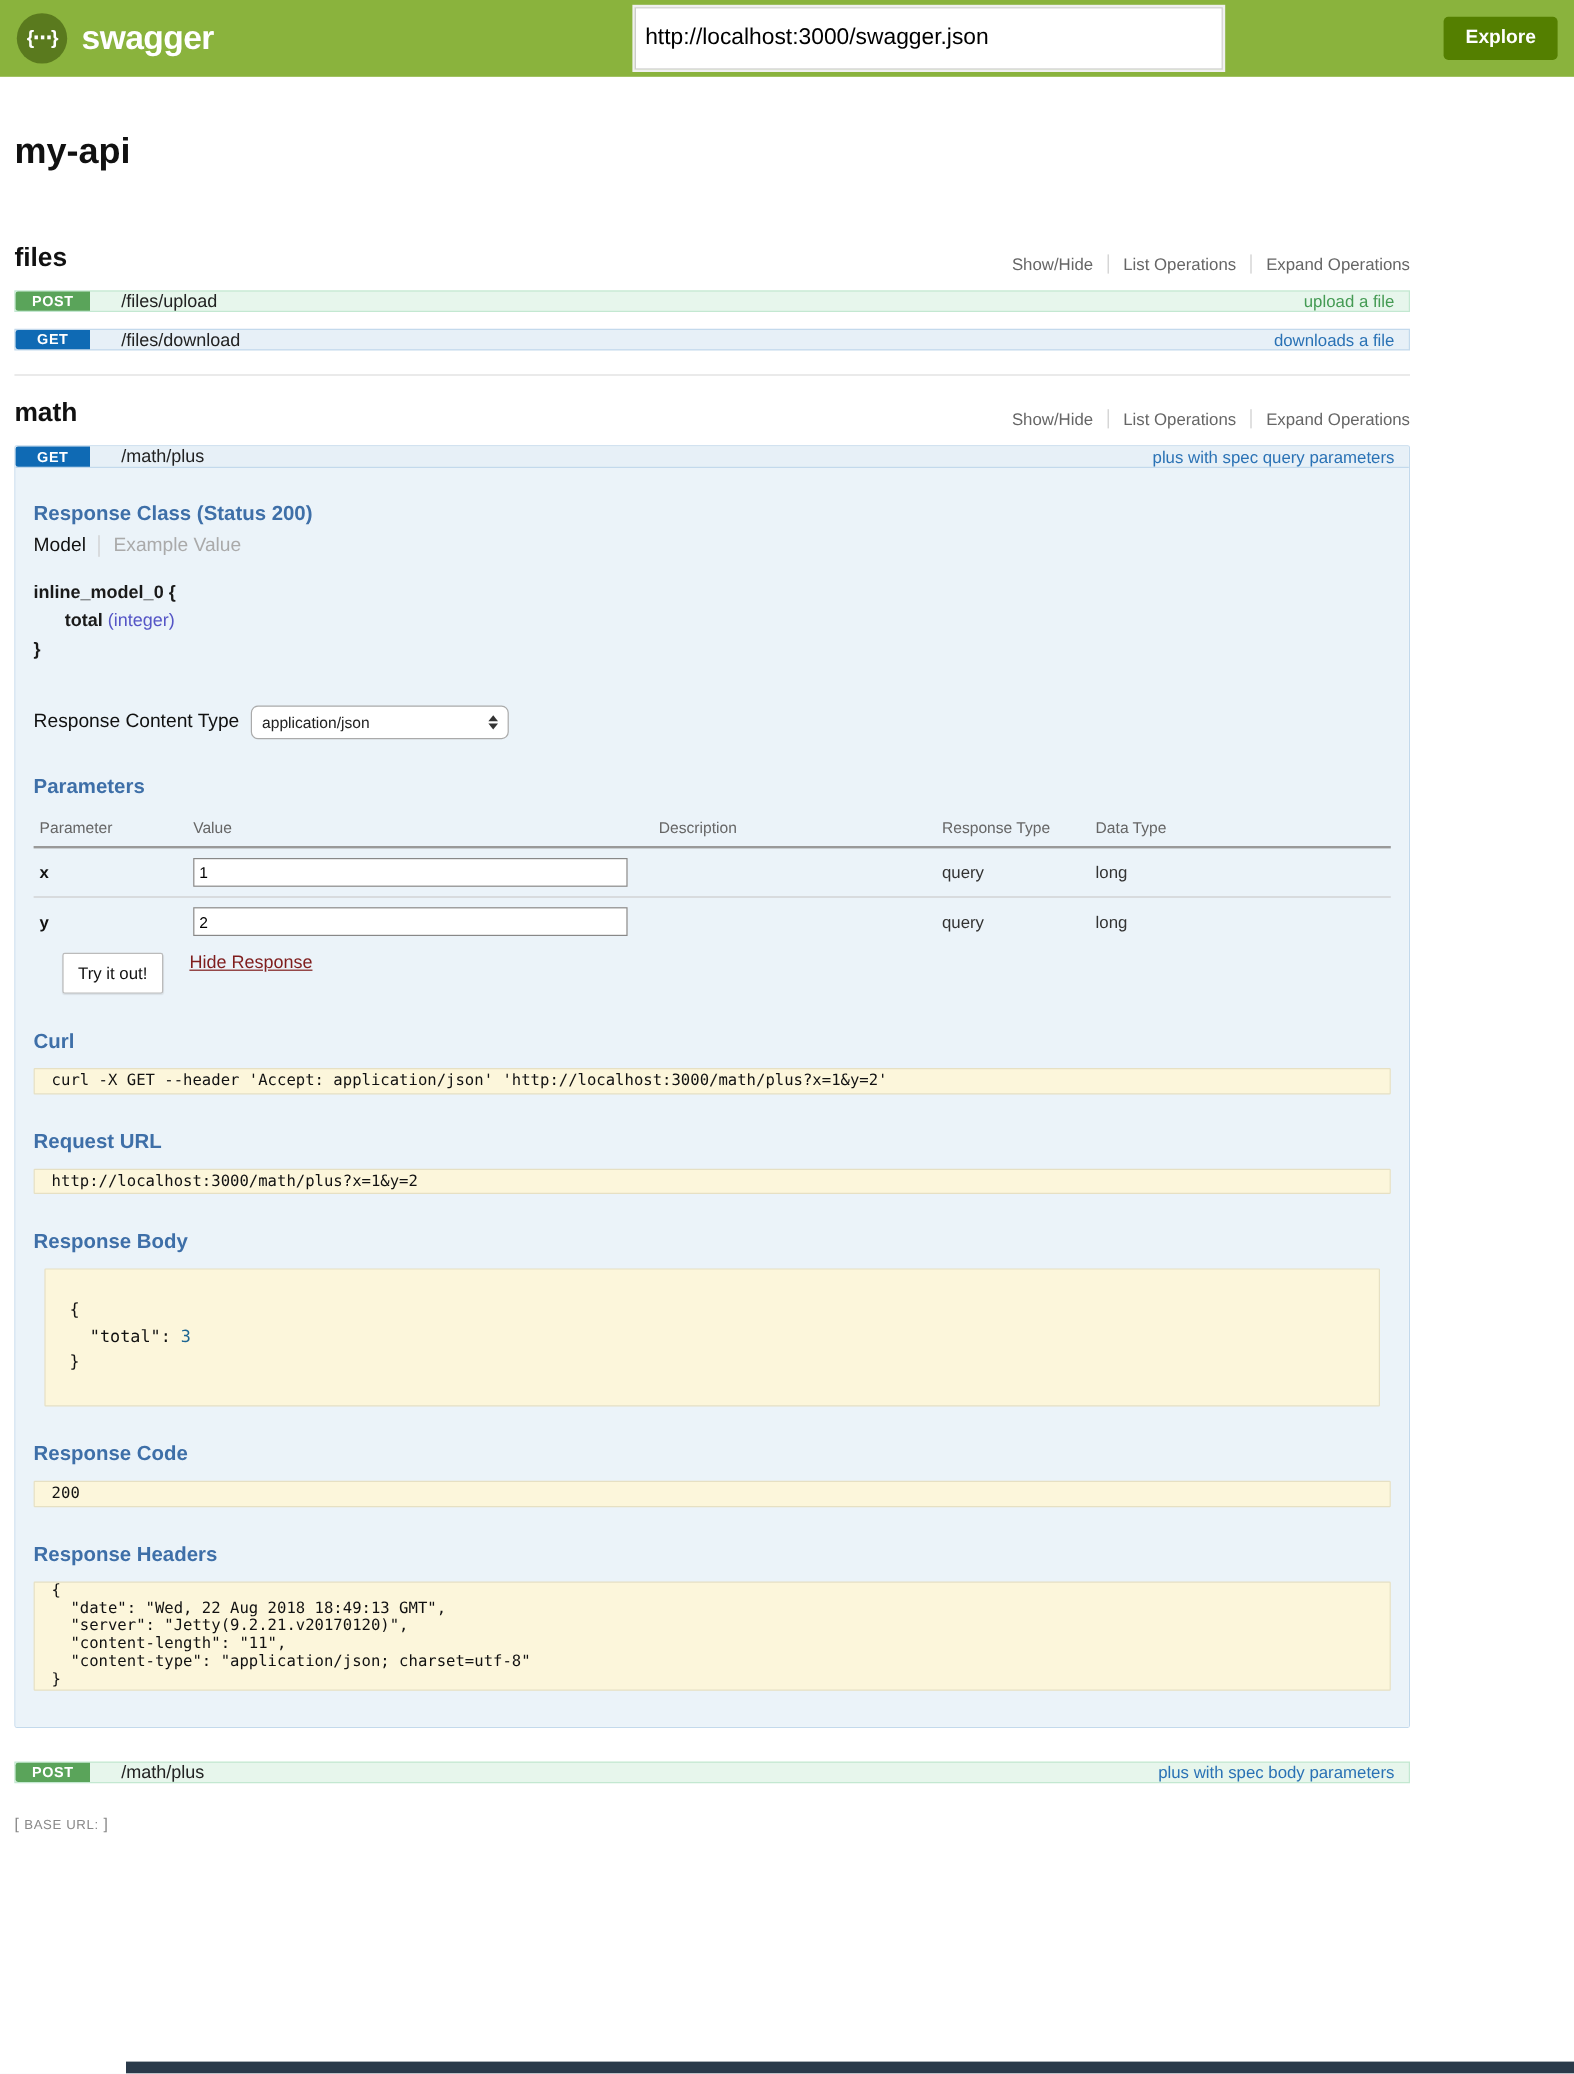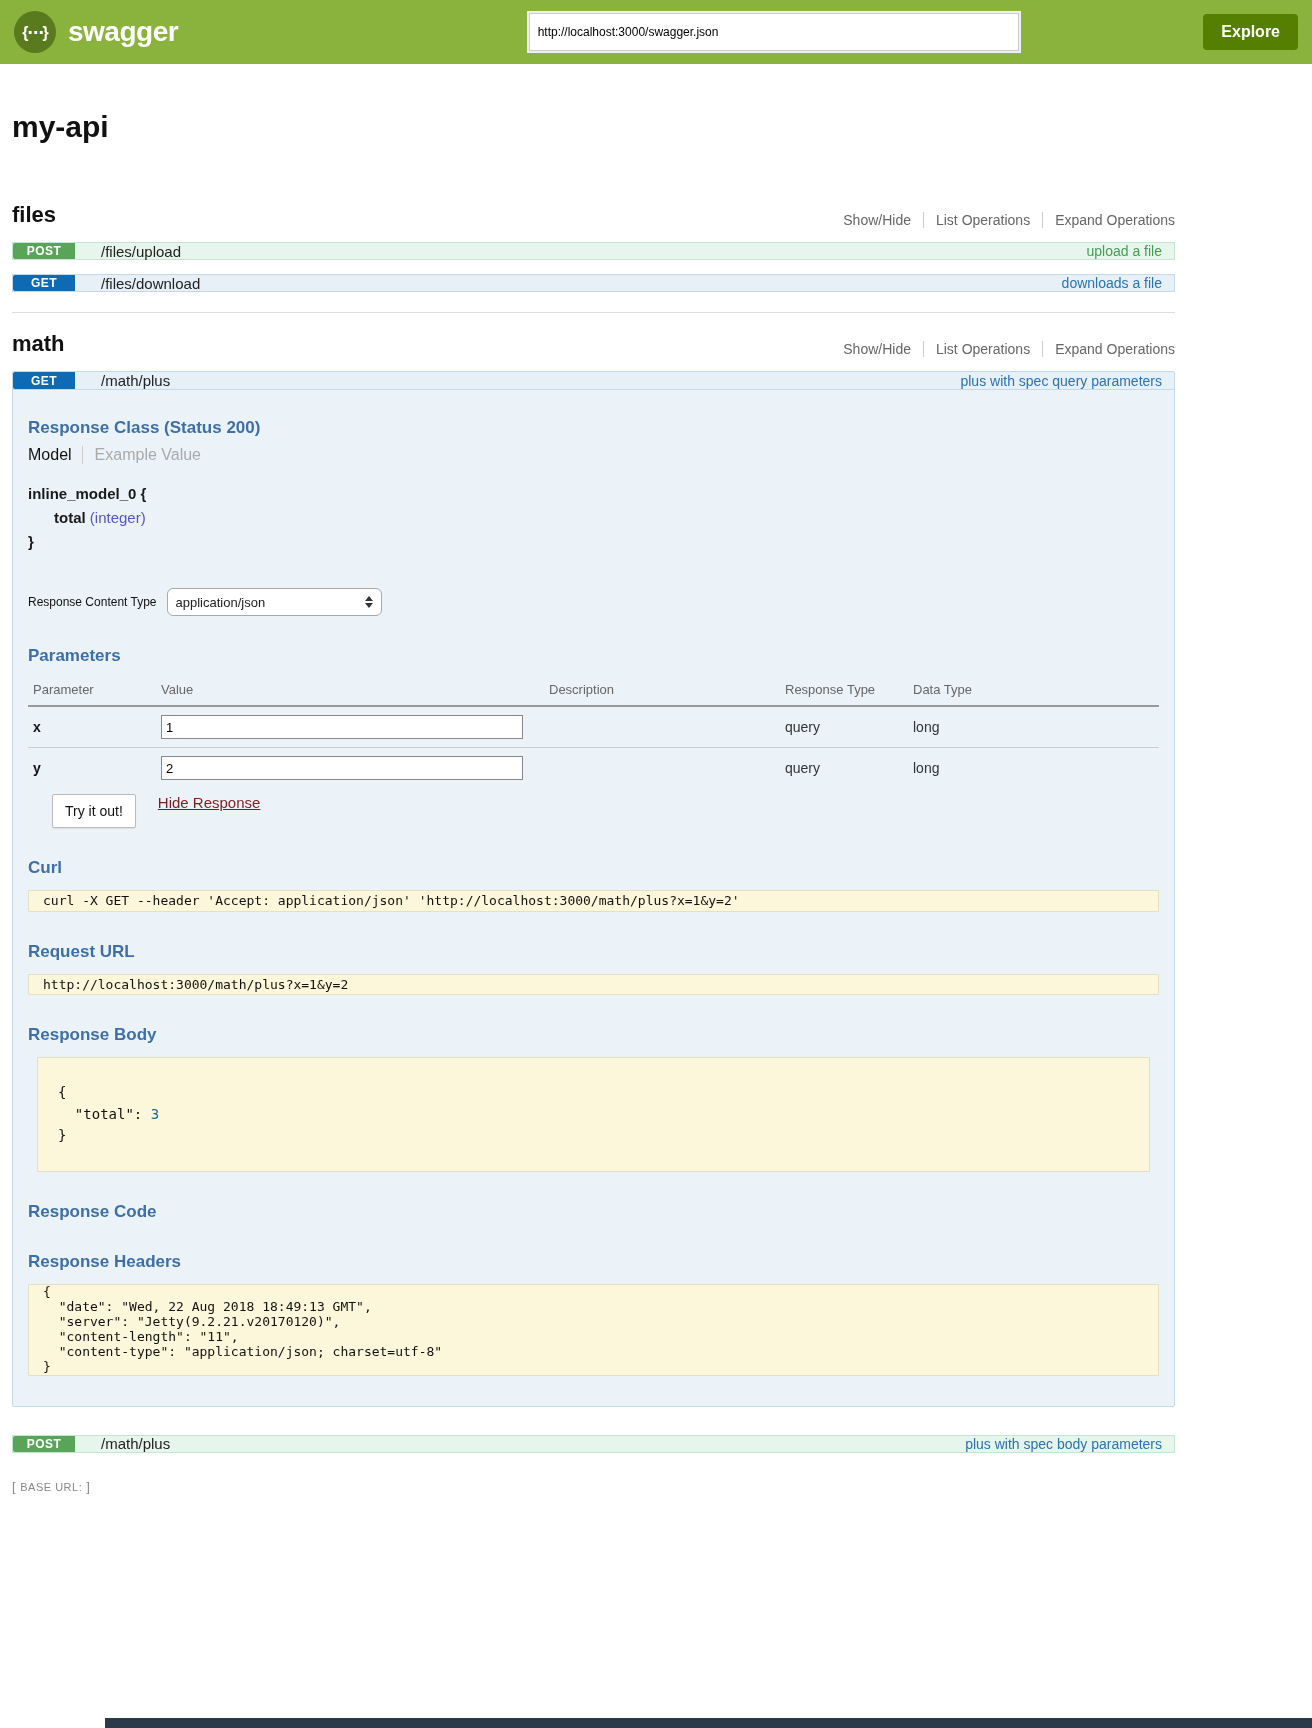--- a/index.html
+++ b/index.html
@@ -15,22 +15,22 @@
   }
   .brand { display: flex; align-items: center; gap: 12px; width: 420px; }
   .logo-circle {
     width: 42px; height: 42px; border-radius: 50%; background: #5a7a1e;
     color: #fff; display: flex; align-items: center; justify-content: center;
     font-weight: bold; font-size: 16px; letter-spacing: -1px;
   }
   .brand-name { color: #fff; font-weight: bold; font-size: 28px; letter-spacing: -0.5px; }
   .url-wrap { flex: 1; display: flex; justify-content: center; }
   .url-input {
-    width: 490px; height: 38px; border: 1px solid #ccc; outline: 2px solid #f0f0f0;
-    background: #fff; font-size: 12px; padding: 16px 8px;
+    width: 490px; height: 52px; border: 1px solid #ccc; outline: 2px solid #f0f0f0;
+    background: #fff; font-size: 19px; padding: 16px 8px;
     font-family: "Liberation Sans", sans-serif;
   }
   .explore-btn {
     background: #547f00; color: #fff; font-weight: bold; font-size: 16px;
     border: none; border-radius: 4px; padding: 9px 18px; margin-left: 90px;
     cursor: pointer; font-family: "Liberation Sans", sans-serif;
   }
   
   .page { padding: 0 137px 0 12px; }
   .api-title { font-size: 30px; font-weight: bold; color: #111; margin: 46px 0 40px 0; }
@@ -66,21 +66,21 @@
   .tabs { display: flex; align-items: center; margin: 8px 0 18px 0; font-size: 16px; }
   .tab-active { color: #111; padding-right: 10px; cursor: pointer; }
   .tab-inactive { color: #aaa; padding-left: 12px; border-left: 1px solid #ccc; cursor: pointer; }
   .model-block { font-size: 15px; color: #1a1a1a; line-height: 1.6; }
   .model-name { font-weight: bold; }
   .model-prop { padding-left: 26px; }
   .model-prop b { font-weight: bold; }
   .prop-type { color: #5555c6; }
   .model-close { font-weight: bold; }
   .rct-row { display: flex; align-items: center; margin-top: 34px; }
-  .rct-label { font-size: 12px; color: #111; margin-right: 10px; }
+  .rct-label { font-size: 16px; color: #111; margin-right: 10px; }
   .select-box {
     width: 215px; height: 28px; border: 1px solid #aaa; border-radius: 6px; background: #fff;
     display: flex; align-items: center; font-size: 13px; color: #222; padding: 0 8px;
     cursor: pointer;
   }
   .select-box .sel-text { flex: 1; }
   .sel-arrows { display: flex; flex-direction: column; gap: 2px; align-items: center; }
   .sel-arrows i { display: block; width: 0; height: 0; border-left: 4px solid transparent; border-right: 4px solid transparent; }
   .sel-arrows i.up { border-bottom: 5px solid #333; }
   .sel-arrows i.down { border-top: 5px solid #333; }
@@ -250,20 +250,23 @@
         </div>
 
         <h4 class="blue-h code-h">Response Body</h4>
         <div class="code-box body-box">
           <pre><span>{
   "total": </span><span class="num">3</span><span>
 }</span></pre>
         </div>
 
         <h4 class="blue-h code-h">Response Code</h4>
+        <div class="code-box">
+          <pre>200</pre>
+        </div>
 
         <h4 class="blue-h code-h">Response Headers</h4>
         <div class="code-box headers-box">
           <pre>{
   "date": "Wed, 22 Aug 2018 18:49:13 GMT",
   "server": "Jetty(9.2.21.v20170120)",
   "content-length": "11",
   "content-type": "application/json; charset=utf-8"
 }</pre>
         </div>

